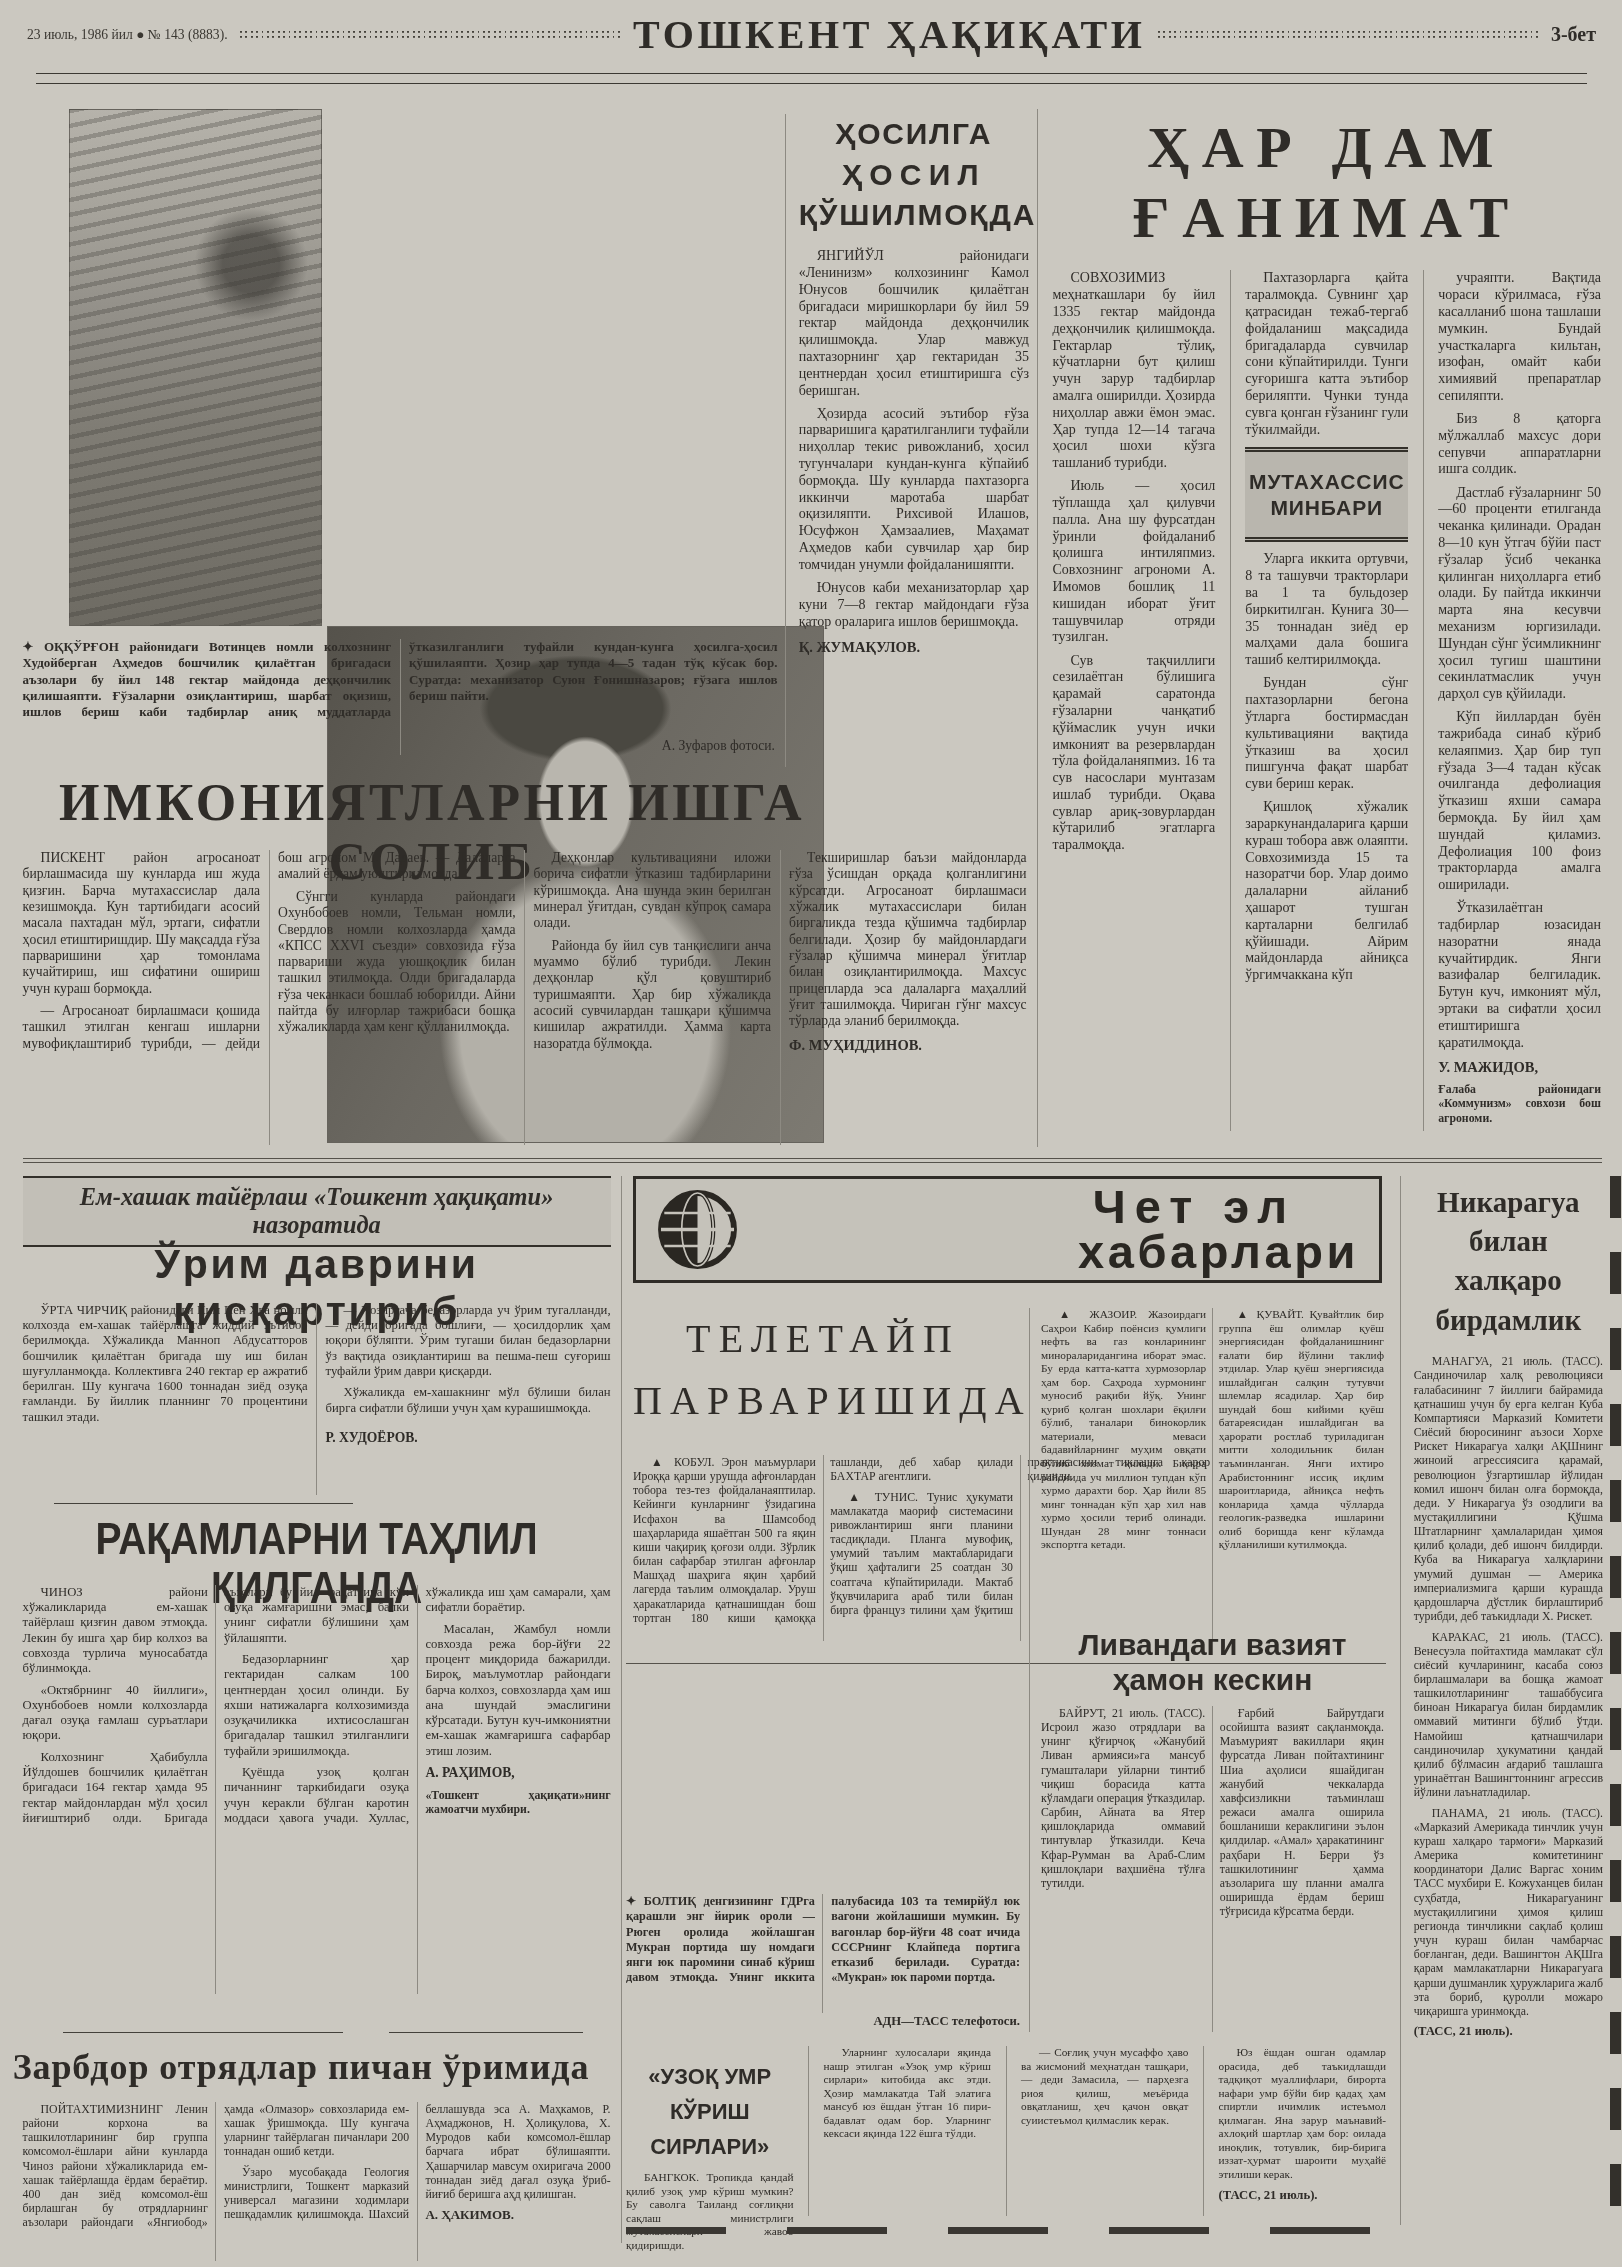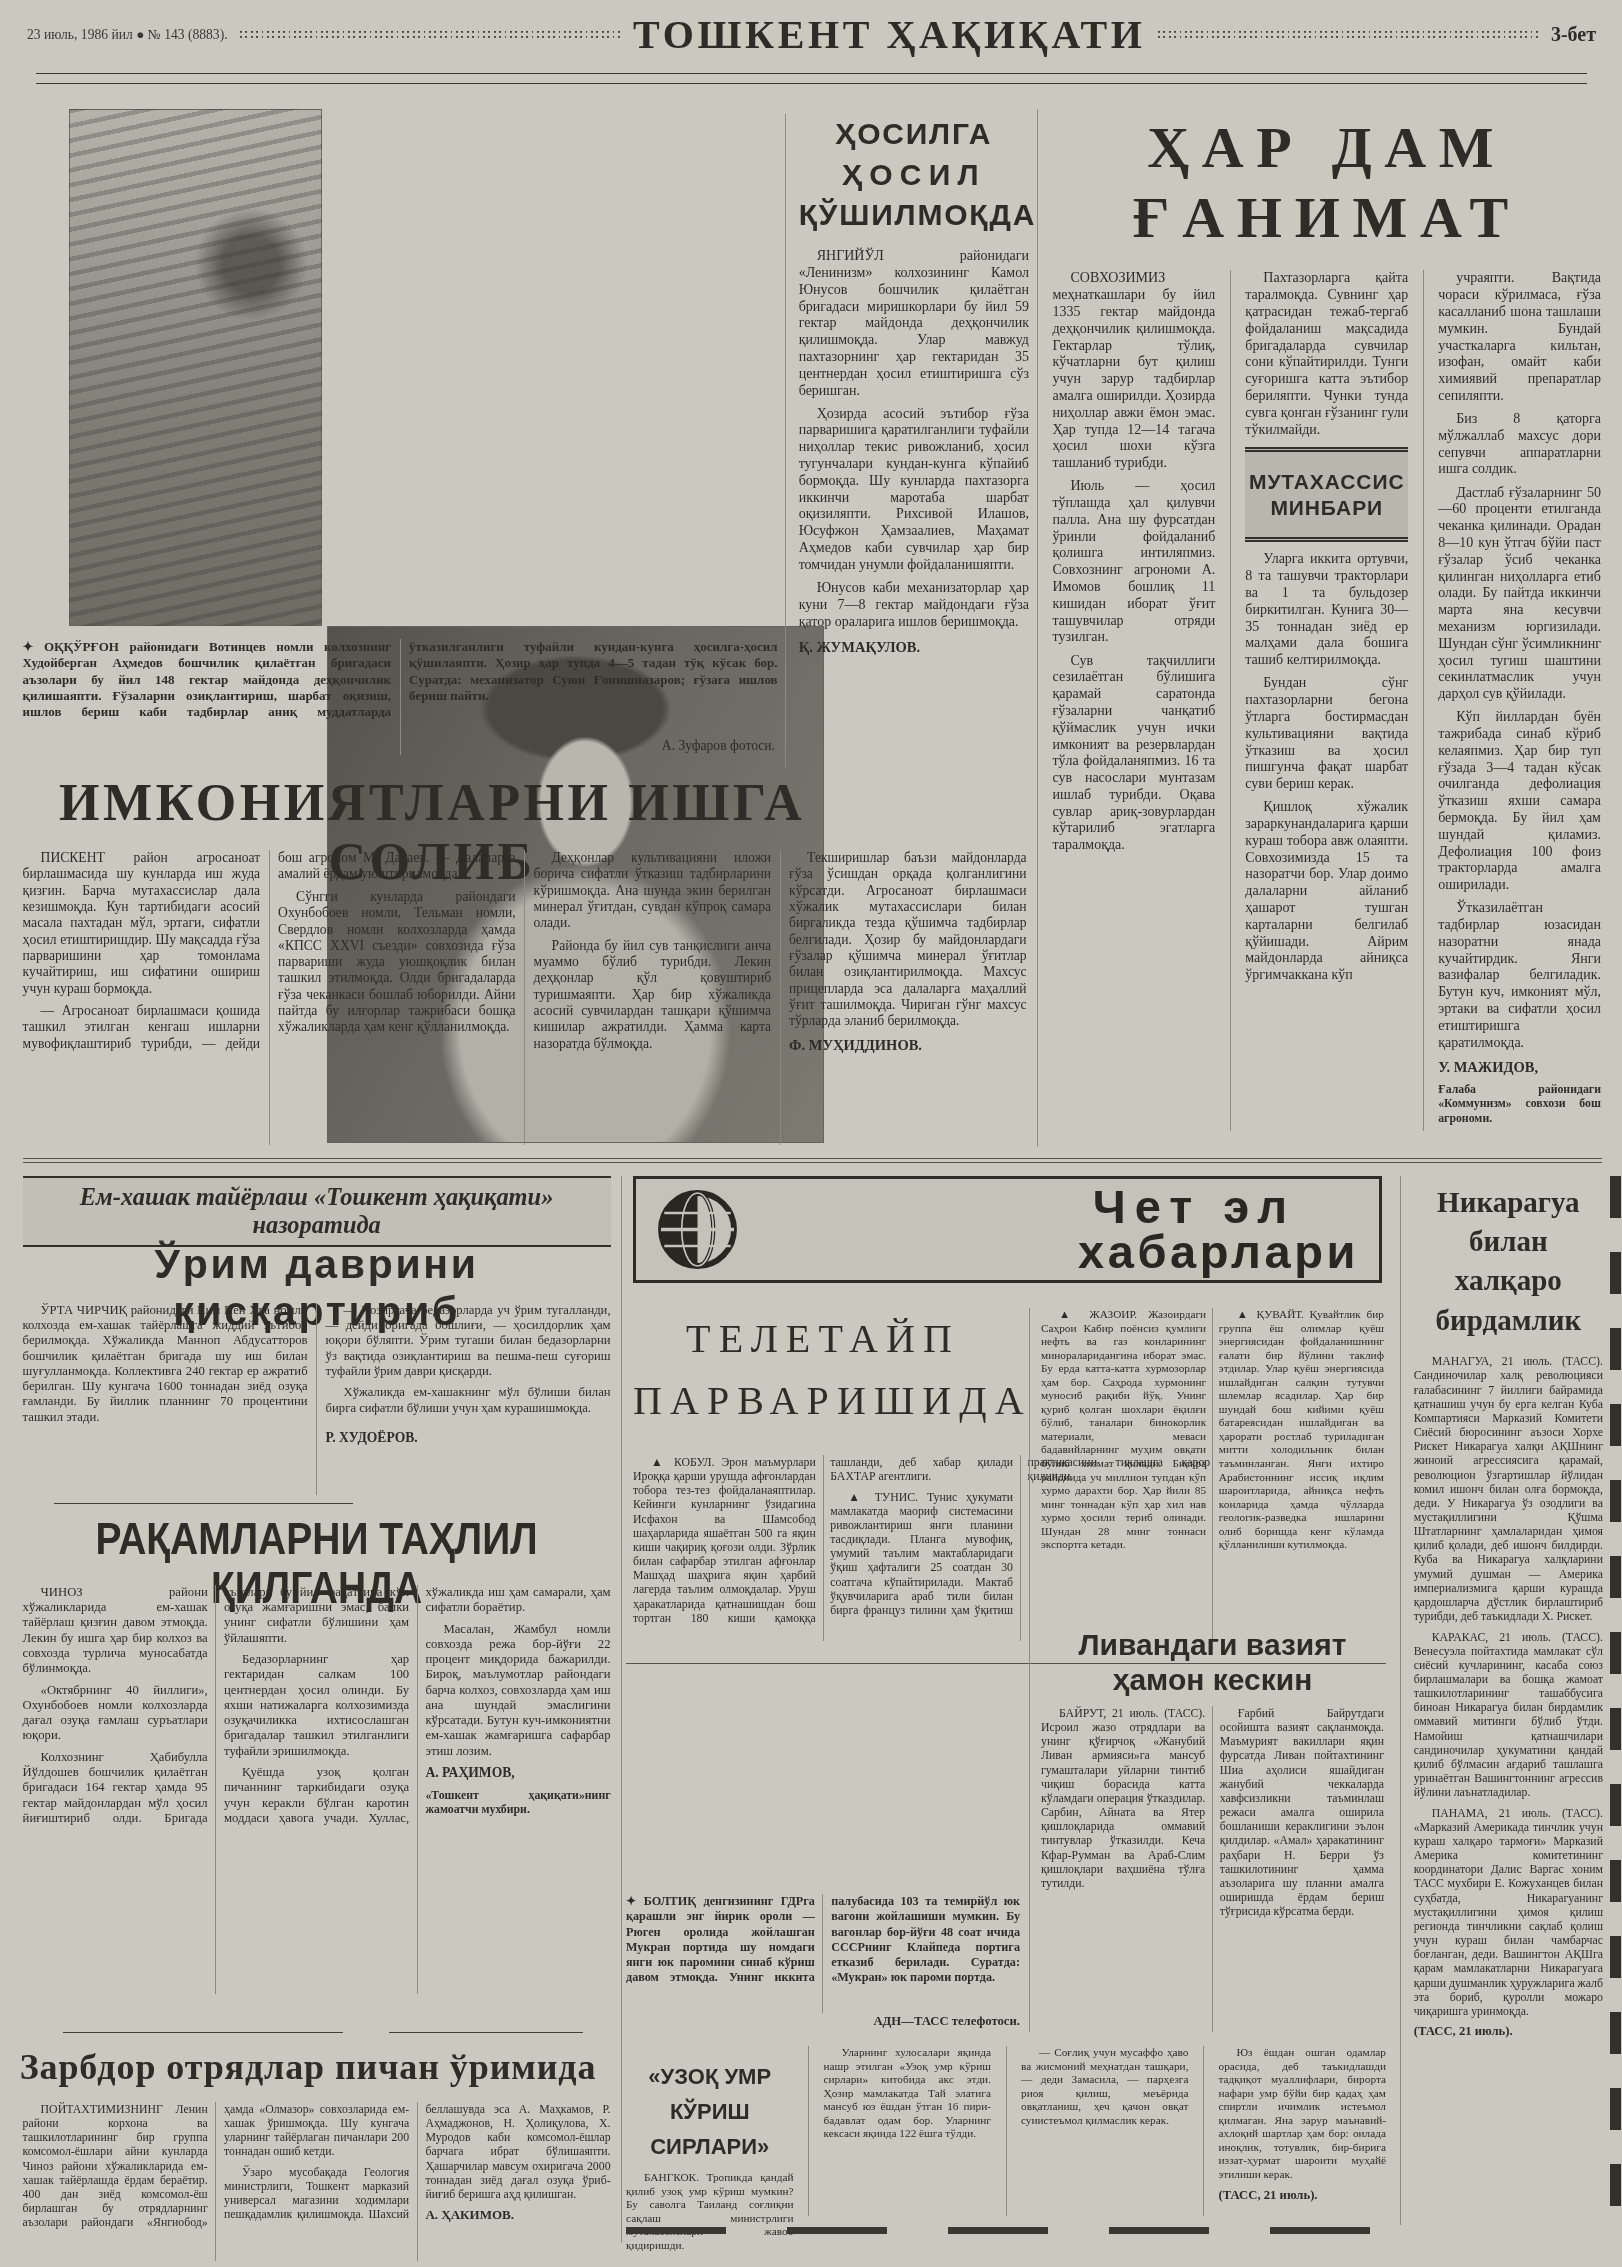--- a/index.html
+++ b/index.html
@@ -165,21 +165,21 @@
     <p>Колхознинг Ҳабибулла Йўлдошев бошчилик қилаётган бригадаси 164 гектар ҳамда 95 гектар майдонлардан мўл ҳосил йиғиштириб олди. Бригада аъзолари бу йил фақатгина кўп озуқа жамғаришни эмас, балки унинг сифатли бўлишини ҳам ўйлашяпти.</p>
     <p>Бедазорларнинг ҳар гектаридан салкам 100 центнердан ҳосил олинди. Бу яхши натижаларга колхозимизда озуқачиликка ихтисослашган бригадалар ташкил этилганлиги туфайли эришилмоқда.</p>
     <p>Қуёшда узоқ қолган пичаннинг таркибидаги озуқа учун керакли бўлган каротин моддаси ҳавога учади. Хуллас, хўжаликда иш ҳам самарали, ҳам сифатли бораётир.</p>
     <p>Масалан, Жамбул номли совхозда режа бор-йўғи 22 процент миқдорида бажарилди. Бироқ, маълумотлар райондаги барча колхоз, совхозларда ҳам иш ана шундай эмаслигини кўрсатади. Бутун куч-имкониятни ем-хашак жамғаришга сафарбар этиш лозим.</p>
     <p class="byline" style="font-size:13.6px;margin-top:5.4px;">А. РАҲИМОВ,</p>
     <p class="byline2">«Тошкент ҳақиқати»нинг жамоатчи мухбири.</p>
   </div>
 
   <div class="abs rule-short" style="left:63px;top:2032px;width:280px;"></div>
   <div class="abs rule-short" style="left:389px;top:2032px;width:194px;"></div>
-  <div class="abs head-center" style="left:14px;top:2046px;width:588px;font-weight:700;font-size:36px;letter-spacing:0.9px;">Зарбдор отрядлар пичан ўримида</div>
+  <div class="abs head-center" style="left:7px;top:2046px;width:588px;font-weight:700;font-size:36px;letter-spacing:0.9px;">Зарбдор отрядлар пичан ўримида</div>
   <div class="abs body-txt cols3" style="left:22.6px;top:2102px;width:588px;height:159px;font-size:11.8px;line-height:1.2;">
     <p>ПОЙТАХТИМИЗНИНГ Ленин райони корхона ва ташкилотларининг бир группа комсомол-ёшлари айни кунларда Чиноз райони хўжаликларида ем-хашак тайёрлашда ёрдам бераётир. 400 дан зиёд комсомол-ёш бирлашган бу отрядларнинг аъзолари райондаги «Янгиобод» ҳамда «Олмазор» совхозларида ем-хашак ўришмоқда. Шу кунгача уларнинг тайёрлаган пичанлари 200 тоннадан ошиб кетди.</p>
     <p>Ўзаро мусобақада Геология министрлиги, Тошкент марказий универсал магазини ходимлари пешқадамлик қилишмоқда. Шахсий беллашувда эса А. Маҳкамов, Р. Аҳмаджонов, Н. Ҳолиқулова, Х. Муродов каби комсомол-ёшлар барчага ибрат бўлишаяпти. Ҳашарчилар мавсум охиригача 2000 тоннадан зиёд дағал озуқа ўриб-йиғиб беришга аҳд қилишган.</p>
     <p class="byline" style="font-size:13px;margin-top:5.4px;">А. ҲАКИМОВ.</p>
   </div>
 
   <div class="abs vrule" style="left:621px;top:1176px;height:1067px;"></div>
 
   <div class="abs chetel-box" style="left:633px;top:1176px;width:749px;height:107px;box-sizing:border-box;">
     <span style="flex:0 0 auto;display:block;width:83px;height:83px;">

